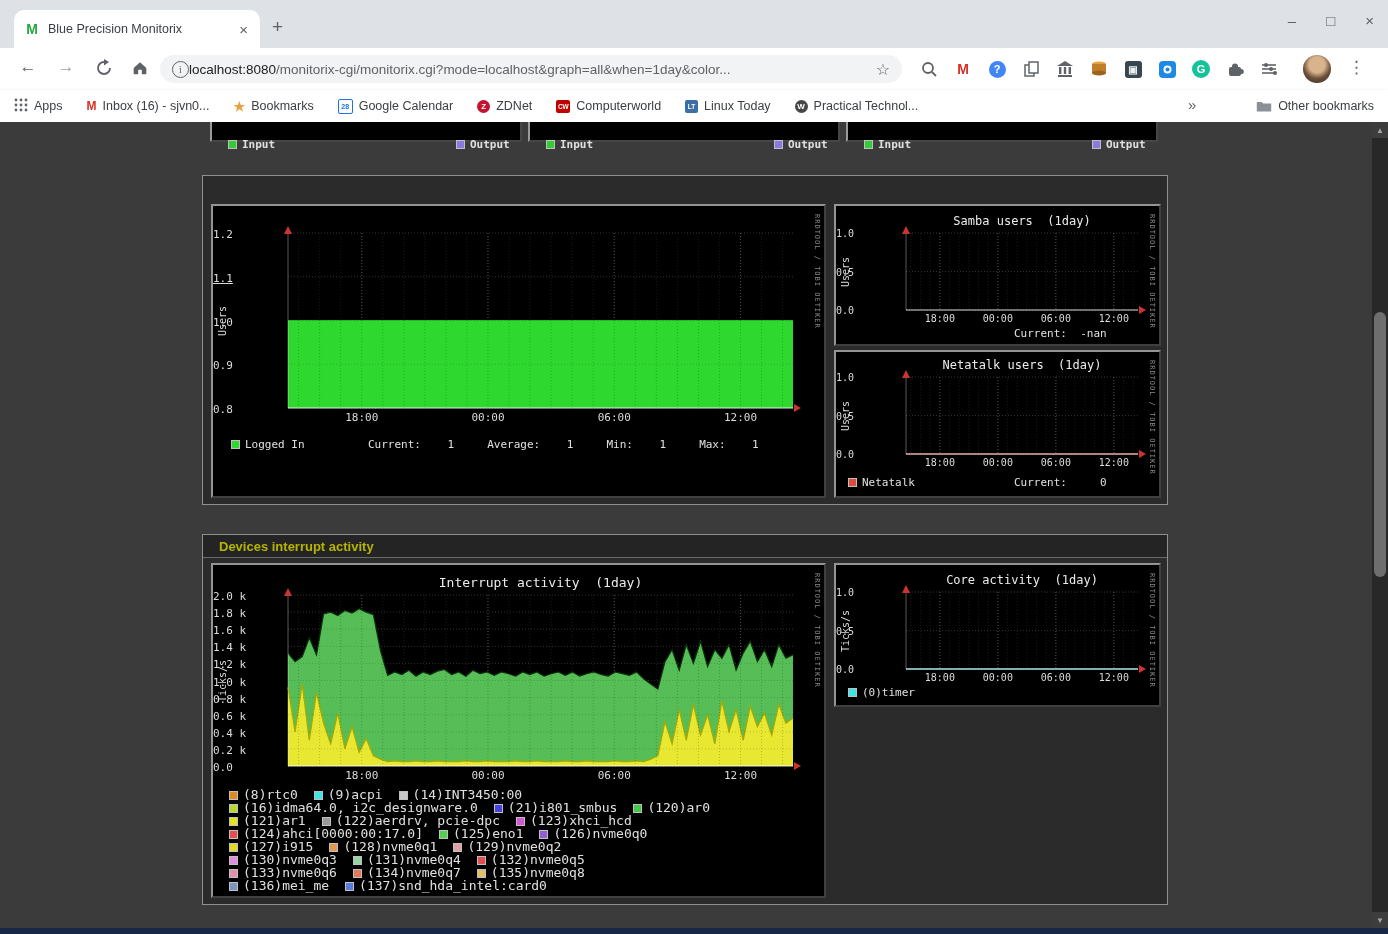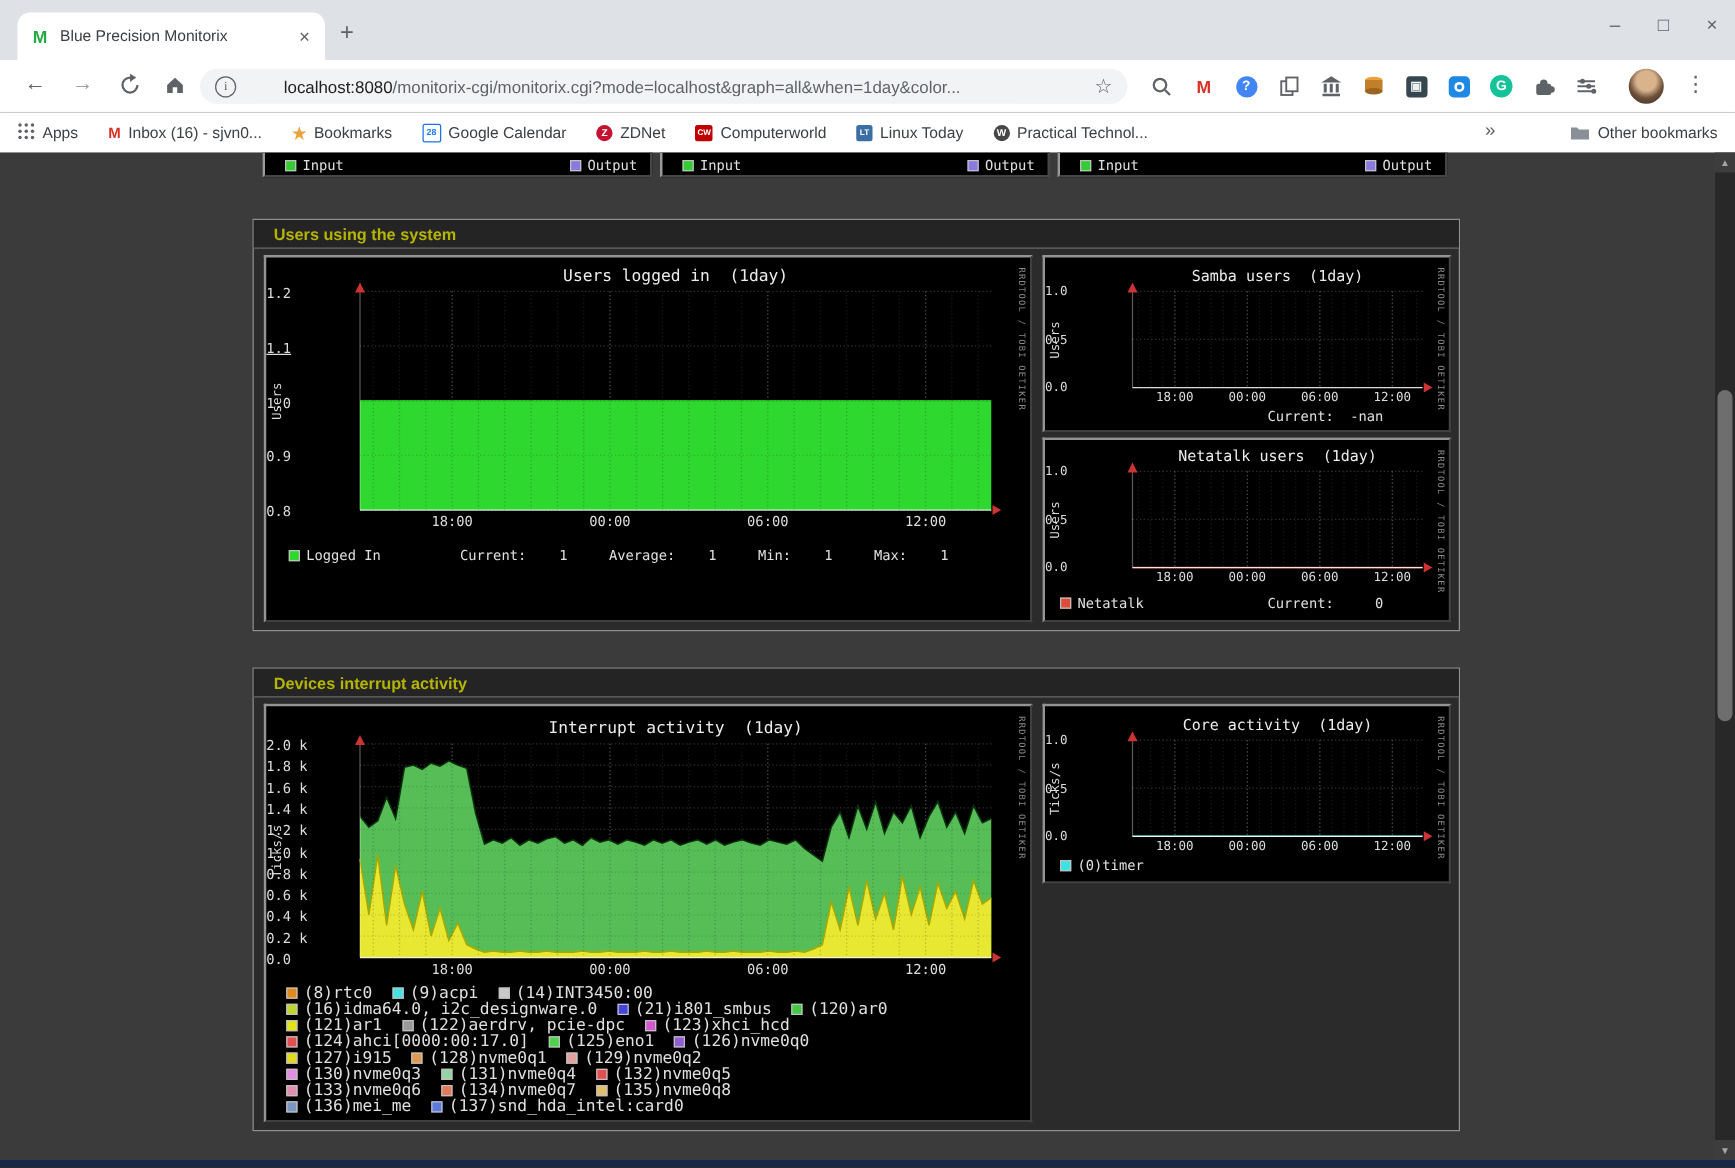--- a/index.html
+++ b/index.html
@@ -13,42 +13,42 @@
   .tab-title{font-size:12.5px;color:#3c4043;margin-left:8px;flex:1;white-space:nowrap;overflow:hidden;}
   .tab-close{color:#5f6368;font-size:15px;padding:0 2px;cursor:default;}
   .newtab{position:absolute;left:272px;top:16px;font-size:19px;color:#5f6368;}
   .win-controls{position:absolute;right:14px;top:12px;display:flex;gap:30px;color:#5f6368;font-size:15px;}
   .toolbar{position:absolute;top:48px;left:0;right:0;height:42px;background:#fff;}
   .nav{position:absolute;top:9px;font-size:17px;color:#5f6368;width:24px;text-align:center;}
   .omnibox{position:absolute;left:160px;top:7px;width:742px;height:28px;background:#f1f3f4;
            border-radius:14px;display:flex;align-items:center;padding:0 12px;box-sizing:border-box;}
   .info-i{width:15px;height:15px;border:1.5px solid #5f6368;border-radius:50%;color:#5f6368;
           font-size:10px;line-height:15px;text-align:center;font-family:"Liberation Serif",serif;flex:0 0 auto;}
-  .url{margin-left:10px;font-size:13.5px;white-space:nowrap;overflow:hidden;flex:1;padding-left:28px;}
+  .url{font-size:13.5px;white-space:nowrap;overflow:hidden;flex:1;}
   .url .host{color:#202124;}
   .url .rest{color:#5f6368;}
   .ob-star{font-size:16px;color:#5f6368;margin-left:8px;}
   .ext-row{position:absolute;left:912px;top:3px;height:36px;display:flex;align-items:center;}
   .ext-ic{width:34px;height:28px;display:flex;align-items:center;justify-content:center;}
   .avatar{position:absolute;left:1303px;top:7px;width:28px;height:28px;border-radius:50%;
           background:radial-gradient(circle at 50% 35%, #d9b38c 0 34%, #6b4f3a 60%, #3a2c20 100%);}
   .kebab{position:absolute;left:1348px;top:9px;font-size:17px;color:#5f6368;}
   .bookmarks{position:absolute;top:90px;left:0;right:0;height:32px;background:#fff;
              border-bottom:1px solid #d4d7db;box-shadow:0 1px 3px rgba(0,0,0,.18);}
   .bm-items{position:absolute;left:14px;top:0;height:32px;display:flex;align-items:center;gap:24px;}
   .bm-item{display:flex;align-items:center;gap:6px;font-size:12.5px;color:#3c4043;white-space:nowrap;}
   .bm-chevron{position:absolute;left:1188px;top:6px;font-size:15px;color:#5f6368;}
   .bm-other{position:absolute;right:14px;top:0;height:32px;display:flex;align-items:center;gap:6px;
             font-size:12.5px;color:#3c4043;}
   .mini{display:inline-flex;align-items:center;justify-content:center;font-weight:bold;}
   
   .page{position:absolute;top:122px;left:0;width:1388px;height:806px;background:#3b3b3b;overflow:hidden;}
   .cut-panel{position:absolute;top:0;height:20px;width:312px;background:#000;
              border:2px outset #9a9a9a;border-top:none;box-sizing:border-box;}
-  .cut-item{position:absolute;top:4px;font-family:"DejaVu Sans Mono",monospace;font-size:11px;color:#e0e0e0;}
+  .cut-item{position:absolute;top:16px;font-family:"DejaVu Sans Mono",monospace;font-size:11px;color:#e0e0e0;font-weight:bold;}
   .mx-section{position:absolute;left:202px;width:966px;background:#2b2b2b;border:1px solid #8f8f8f;box-sizing:border-box;}
   .sec-header{height:22px;background:#242424;border-bottom:1px solid #6a6a6a;display:flex;align-items:center;
               padding-left:16px;font-weight:bold;font-size:13px;color:#b5b500;}
   .graph-panel{position:absolute;background:#000;border:2px outset #949494;box-sizing:border-box;
                font-family:"DejaVu Sans Mono",monospace;color:#e0e0e0;overflow:hidden;}
   .g-title{position:absolute;text-align:center;color:#ececec;white-space:pre;}
   .g-ytick{position:absolute;color:#dcdcdc;}
   .g-xtick{position:absolute;width:44px;text-align:center;color:#dcdcdc;}
   .g-ylabel{position:absolute;display:flex;align-items:center;justify-content:center;color:#dcdcdc;
             writing-mode:vertical-rl;transform:rotate(180deg);width:12px;}
@@ -237,25 +237,21 @@
           <div class="cut-item" style="left: 16px;"><span class="legend-sq" style="background: rgb(51, 204, 51);"></span><span>Input</span></div>
           <div class="cut-item" style="left: 244px;"><span class="legend-sq" style="background: rgb(138, 122, 224);"></span><span>Output</span></div>
         </div>
         <div class="cut-panel" style="left: 846px;">
           <div class="cut-item" style="left: 16px;"><span class="legend-sq" style="background: rgb(51, 204, 51);"></span><span>Input</span></div>
           <div class="cut-item" style="left: 244px;"><span class="legend-sq" style="background: rgb(138, 122, 224);"></span><span>Output</span></div>
         </div>
       </div>
 
     <section class="mx-section" id="sec-users" style="top:53px;height:330px">
-      <div class="sec-header">
-        <span>Users using the system</span>
-      </div>
       <div class="graph-panel" id="panel-users" style="left:8px;top:28px;width:615px;height:294px">
-          <div class="g-title" style="left: 75px; top: 8px; width: 505px; font-size: 13px;">Users logged in  (1day)</div>
           <div class="g-ylabel" style="left: 3px; top: 27px; height: 175px; font-size: 10px;">Users</div>
           <div class="g-ytick" style="left: 0px; width: 67px; top: 22px; font-size: 11px;">1.2</div>
           <div class="g-ytick" style="left: 0px; width: 67px; top: 65.75px; font-size: 11px; text-decoration: underline;">1.1</div>
           <div class="g-ytick" style="left: 0px; width: 67px; top: 109.5px; font-size: 11px;">1.0</div>
           <div class="g-ytick" style="left: 0px; width: 67px; top: 153.25px; font-size: 11px;">0.9</div>
           <div class="g-ytick" style="left: 0px; width: 67px; top: 197px; font-size: 11px;">0.8</div>
           <div class="g-xtick" style="left: 126.73px; top: 205px; font-size: 11px;">18:00</div>
           <div class="g-xtick" style="left: 252.98px; top: 205px; font-size: 11px;">00:00</div>
           <div class="g-xtick" style="left: 379.23px; top: 205px; font-size: 11px;">06:00</div>
           <div class="g-xtick" style="left: 505.48px; top: 205px; font-size: 11px;">12:00</div>

